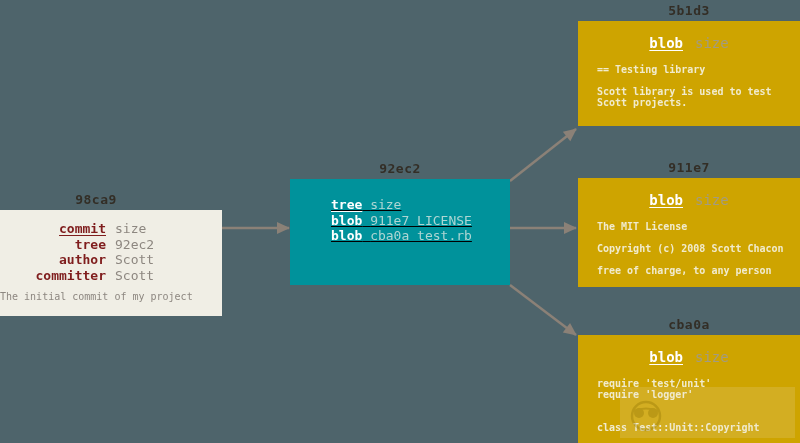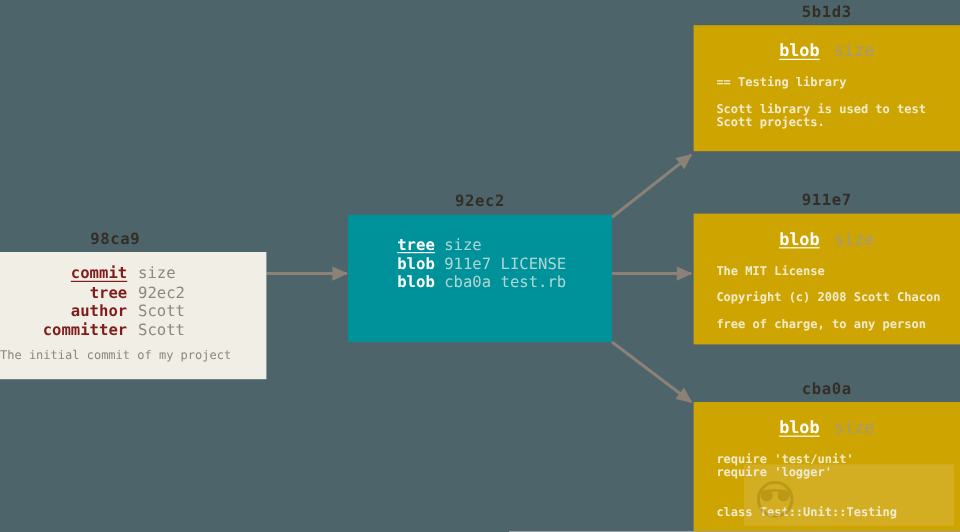--- a/index.html
+++ b/index.html
@@ -48,21 +48,21 @@
     color: #8d8780;
     white-space: nowrap;
   }
 
   
   .tree-box {
     width: 220px; height: 106px;
     background: #00929b;
     padding: 18px 0 0 41px;
   }
-  .trow { height: 15.5px; font-size: 13px; line-height: 15.5px; white-space: nowrap; }
+  .trow { height: 15.5px; font-size: 13px; line-height: 15.5px; white-space: nowrap; text-decoration: underline; }
   .tkey { font-weight: bold; color: #ffffff; }
   .tval { color: #aed6d3; }
 
   
   .blob-box {
     width: 222px;
     background: #cea400;
     padding-top: 12px;
   }
   .blob-header {
@@ -191,21 +191,21 @@
     <div class="node-label">cba0a</div>
     <div class="box blob-box" style="height:130px;">
       <div class="blob-header">
         <span class="hdr-key u">blob</span><span class="hdr-val">size</span>
       </div>
       <div class="blob-body">
         <div class="bline">require 'test/unit'</div>
         <div class="bline">require 'logger'</div>
         <div class="bline"></div>
         <div class="bline"></div>
-        <div class="bline">class Test::Unit::Testing</div>
+        <div class="bline">class Test::Unit::Copyright</div>
       </div>
     </div>
   </div>
 
   <div class="watermark">
     <svg class="wm-logo" width="40" height="34" viewBox="0 0 40 34">
       <circle cx="20" cy="17" r="14" fill="none" stroke="#8f7400" stroke-width="2.5"></circle>
       <circle cx="13" cy="14" r="5" fill="#8f7400"></circle>
       <circle cx="27" cy="14" r="5" fill="#8f7400"></circle>
       <path d="M8,12 Q20,7 32,12" fill="none" stroke="#8f7400" stroke-width="2"></path>

